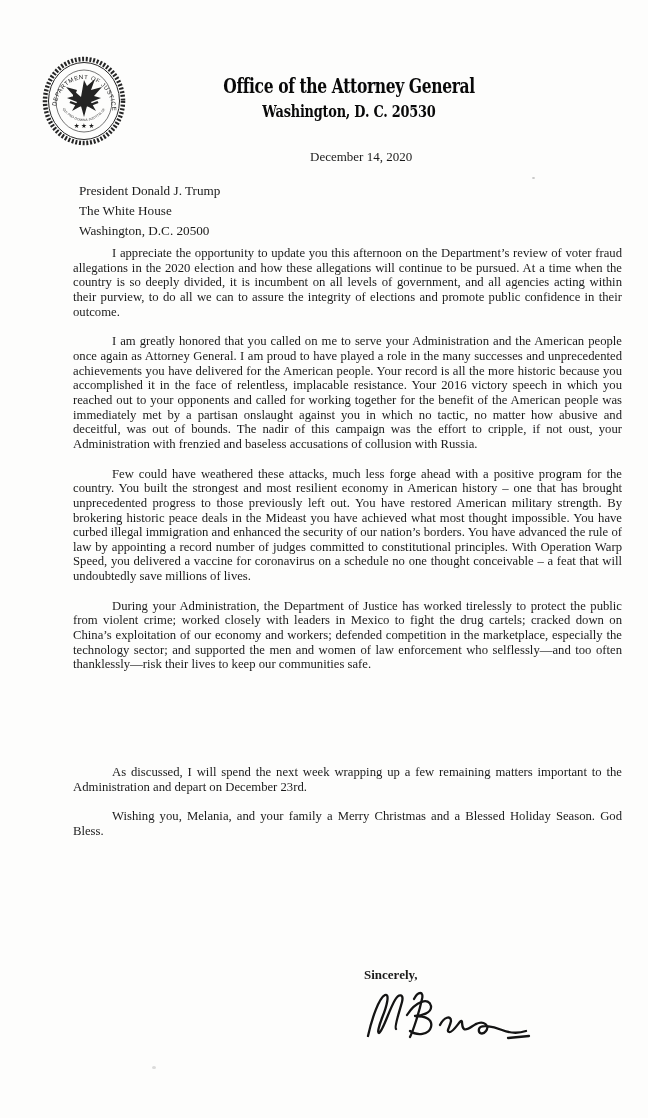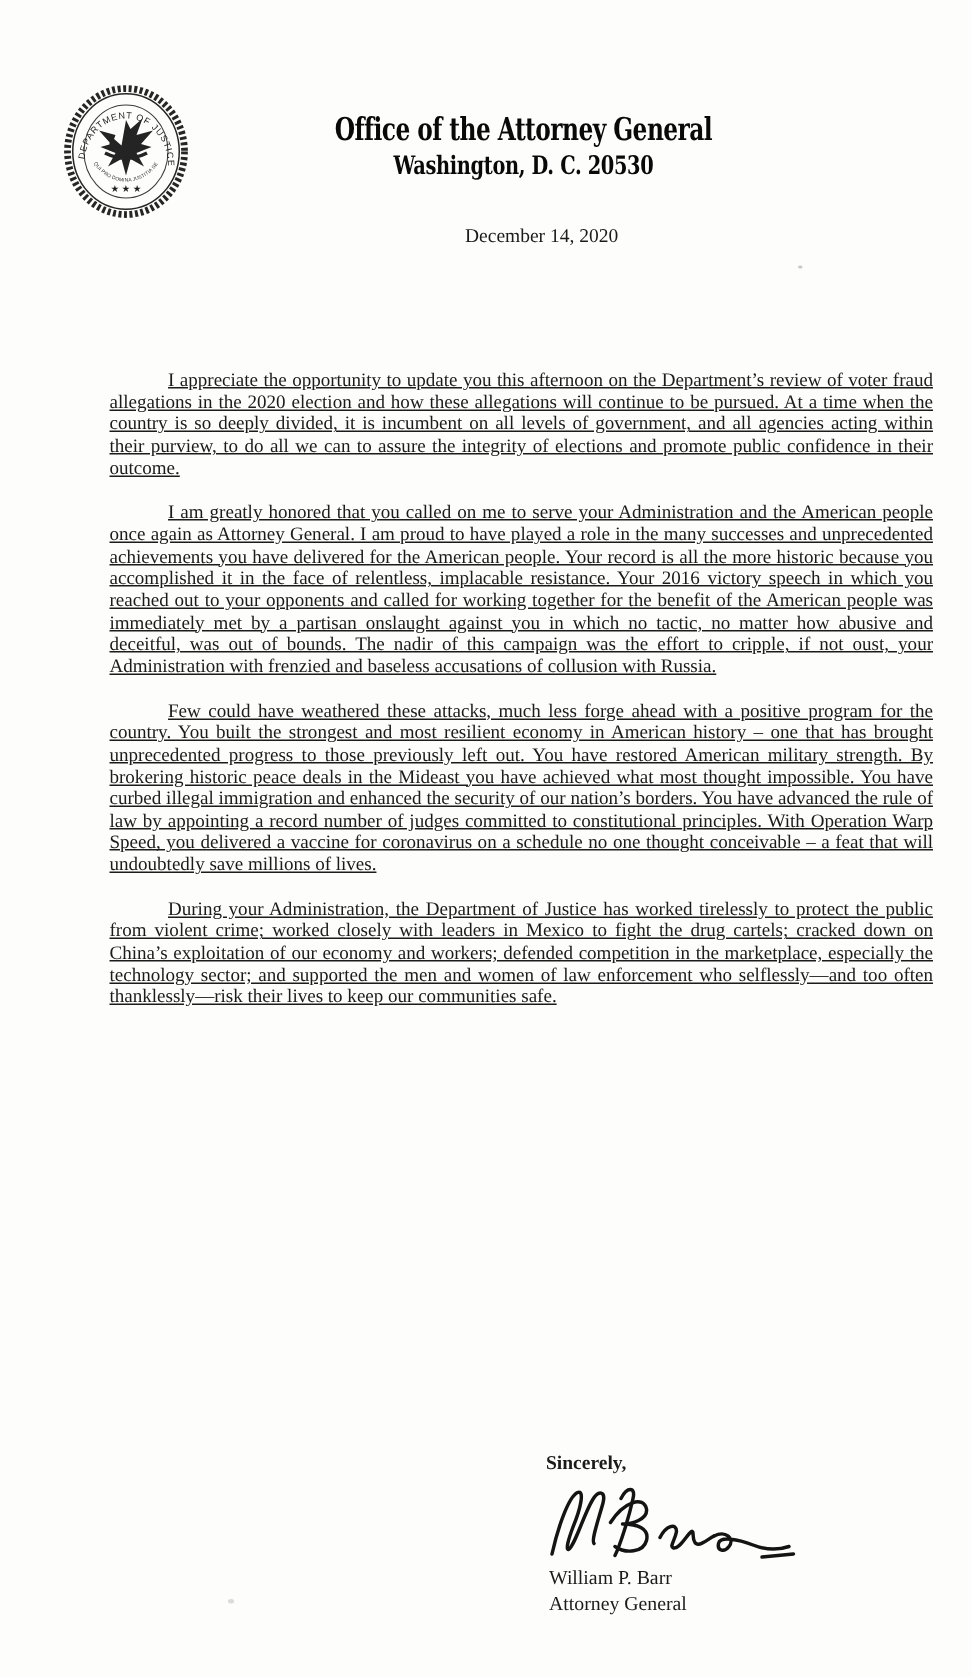--- a/index.html
+++ b/index.html
@@ -74,21 +74,20 @@
     top: 246px;
     width: 549px;
     font-size: 12.7px;
     line-height: 14.65px;
   }
   .salutation { margin: 0 0 15px 0; }
   .letter-body p {
     margin: 0 0 15px 0;
     text-indent: 39px;
     text-align: justify;
-    text-decoration: underline;
   }
   .letter-body p.gap-before { margin-top: 93px; }
 
   
   .valediction {
     position: absolute;
     left: 364px;
     top: 967px;
     font-size: 13px;
     font-weight: bold;
@@ -145,42 +144,45 @@
     </svg>
   </div>
 
   <div class="letterhead">
     <div class="office-line">Office of the Attorney General</div>
     <div class="address-line">Washington, D. C. 20530</div>
   </div>
 
   <div class="date-line">December 14, 2020</div>
 
+  <div class="recipient">
+    <div>President Donald J. Trump</div>
+    <div>The White House</div>
+    <div>Washington, D.C. 20500</div>
+  </div>
 
   <div class="letter-body">
     <p>I appreciate the opportunity to update you this afternoon on the Department’s review of voter fraud allegations in the 2020 election and how these allegations will continue to be pursued. At a time when the country is so deeply divided, it is incumbent on all levels of government, and all agencies acting within their purview, to do all we can to assure the integrity of elections and promote public confidence in their outcome.</p>
     <p>I am greatly honored that you called on me to serve your Administration and the American people once again as Attorney General. I am proud to have played a role in the many successes and unprecedented achievements you have delivered for the American people. Your record is all the more historic because you accomplished it in the face of relentless, implacable resistance. Your 2016 victory speech in which you reached out to your opponents and called for working together for the benefit of the American people was immediately met by a partisan onslaught against you in which no tactic, no matter how abusive and deceitful, was out of bounds. The nadir of this campaign was the effort to cripple, if not oust, your Administration with frenzied and baseless accusations of collusion with Russia.</p>
     <p>Few could have weathered these attacks, much less forge ahead with a positive program for the country. You built the strongest and most resilient economy in American history – one that has brought unprecedented progress to those previously left out. You have restored American military strength. By brokering historic peace deals in the Mideast you have achieved what most thought impossible. You have curbed illegal immigration and enhanced the security of our nation’s borders. You have advanced the rule of law by appointing a record number of judges committed to constitutional principles. With Operation Warp Speed, you delivered a vaccine for coronavirus on a schedule no one thought conceivable – a feat that will undoubtedly save millions of lives.</p>
     <p>During your Administration, the Department of Justice has worked tirelessly to protect the public from violent crime; worked closely with leaders in Mexico to fight the drug cartels; cracked down on China’s exploitation of our economy and workers; defended competition in the marketplace, especially the technology sector; and supported the men and women of law enforcement who selflessly—and too often thanklessly—risk their lives to keep our communities safe.</p>
+    <p class="gap-before">As discussed, I will spend the next week wrapping up a few remaining matters important to the Administration and depart on December 23rd.</p>
+    <p>Wishing you, Melania, and your family a Merry Christmas and a Blessed Holiday Season. God Bless.</p>
   </div>
 
   <div class="valediction">Sincerely,</div>
 
   <svg class="signature" viewBox="0 0 170 62">
     <g fill="none" stroke="#141414" stroke-width="2.3" stroke-linecap="round" stroke-linejoin="round">
       <path d="M6,50 C10,32 17,12 23,9 C28,7 25,20 20,32 C17,40 15,47 17,47 C21,45 27,24 33,14 C37,7 42,8 40,16 C37,27 32,41 34,43"></path>
       <path d="M52,13 C56,5 62,5 60,13 C57,27 51,45 48,51"></path>
       <path d="M45,29 C54,15 67,11 69,20 C70,27 59,30 53,30 C63,30 71,33 69,41 C67,49 55,50 48,45"></path>
       <path d="M78,39 C82,31 89,29 89,35 C88,41 84,45 87,46 C91,47 96,37 99,35 C101,34 99,41 102,43 C105,45 110,40 114,38"></path>
       <path d="M114,38 C122,34 128,40 124,45 C121,49 116,48 117,43 C118,38 130,40 140,44 C150,48 158,47 164,45"></path>
       <path d="M146,52 L167,50"></path>
     </g>
   </svg>
 
-  <div class="signer">
-    <div>William P. Barr</div>
-    <div>Attorney General</div>
-  </div>
 
   <div class="speck speck-1"></div>
   <div class="speck speck-2"></div>
 
 </div>
 
 </body></html>

